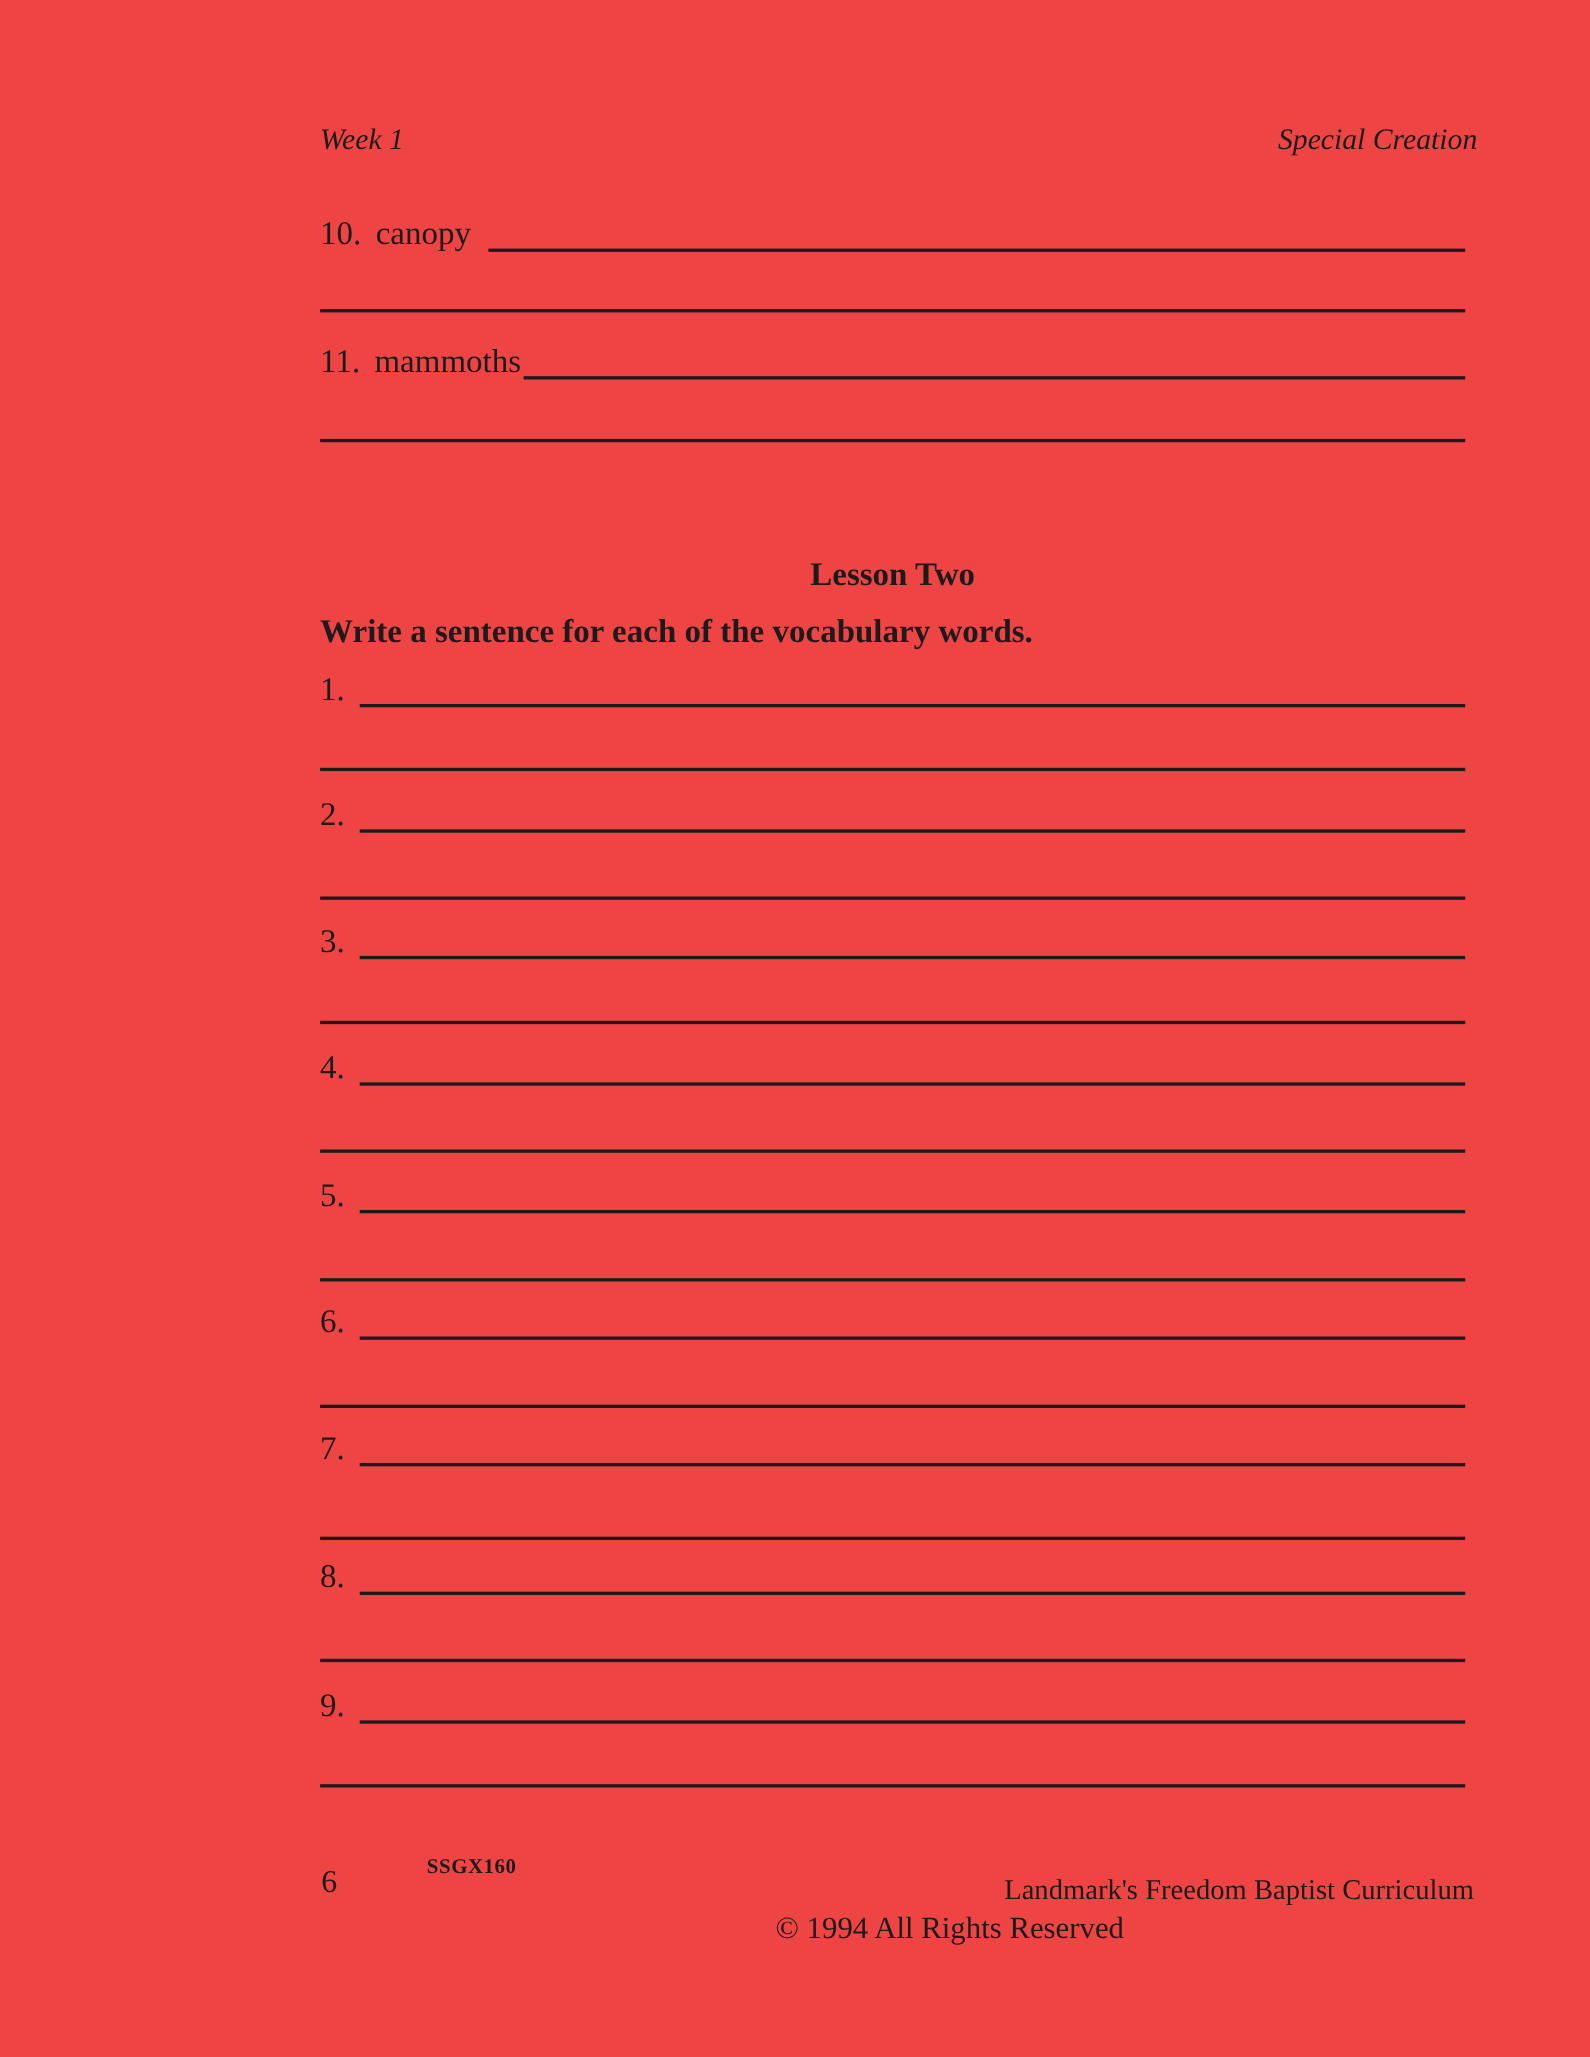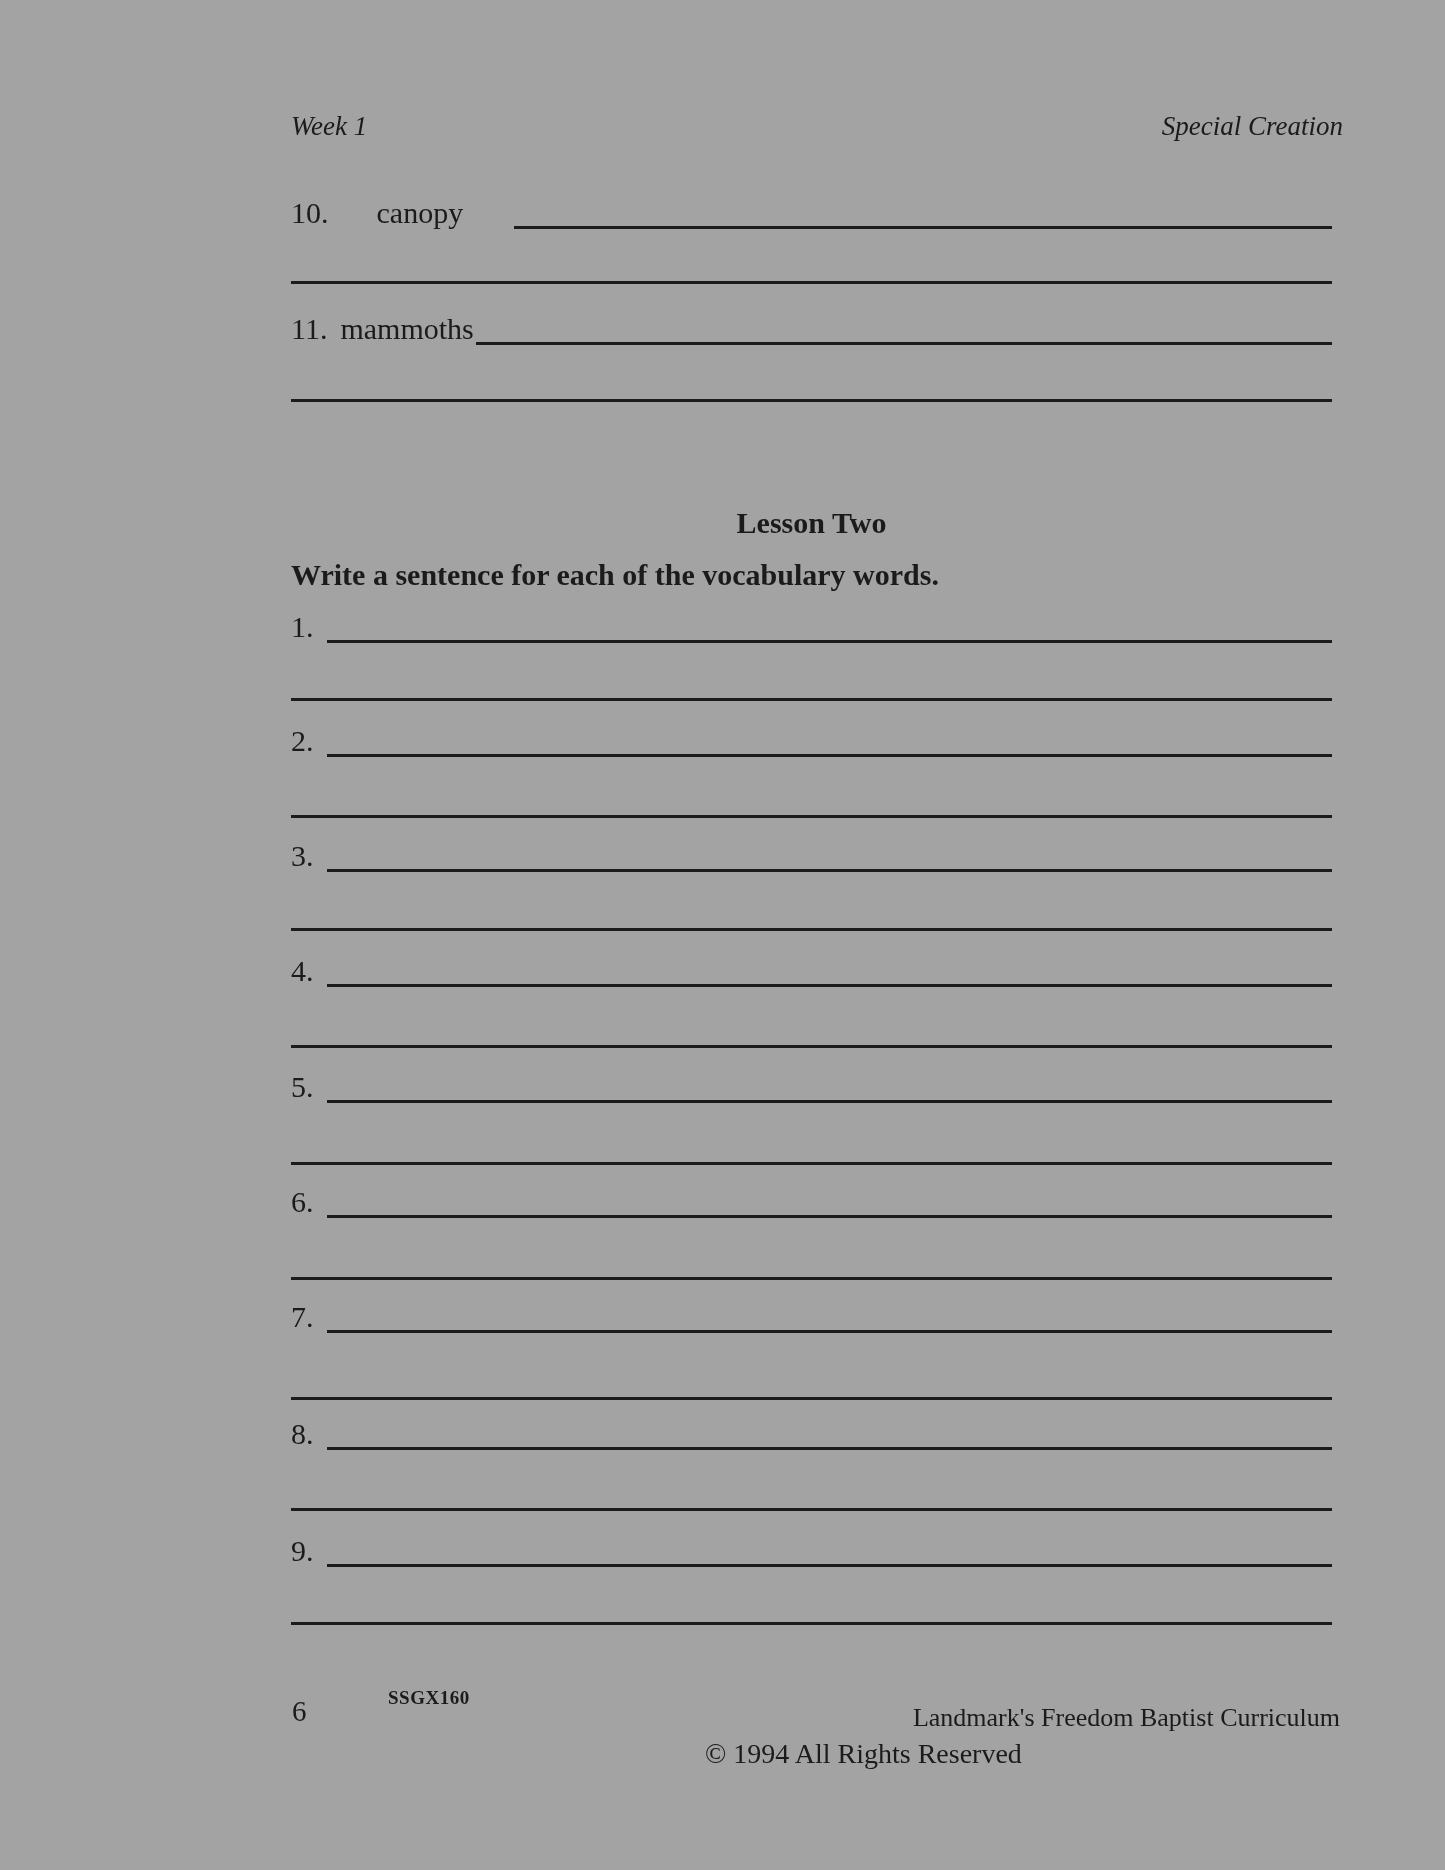--- a/index.html
+++ b/index.html
@@ -1,19 +1,19 @@
 <!DOCTYPE html>
 <html><head>
 <meta charset="utf-8">
 <style>
   html,body { margin:0; padding:0; background:#e8e8e8; }
   .page {
     position:relative;
     width:1445px; height:1870px;
-    background:#a3a3a3;
+    background:#ef4444;
     font-family:"Liberation Serif", serif;
     color:#1b1b1b;
     overflow:hidden;
   }
   
   .hdr { position:absolute; top:110px; font-style:italic; font-size:27px; line-height:32px; }
   .hdr-left  { left:291px; }
   .hdr-right { right:102px; }
 
   
@@ -50,21 +50,21 @@
 </head>
 <body>
 
 <div class="page">
 
   <span class="hdr hdr-left">Week 1</span>
 
   <span class="hdr hdr-right">Special Creation</span>
 
   <div>
-      <div class="row" style="top: 196px; gap: 35px;">
+      <div class="row" style="top: 196px;">
         <span class="num">10.</span>
         <span>canopy</span>
         <span class="blank" style="margin-left: 16px;"></span>
       </div>
       <div class="rule" style="top: 281px;"></div>
       <div class="row" style="top: 312px; justify-content: flex-end;">
         <span class="num">11.</span>
         <span>mammoths</span>
         <span class="blank" style="margin-left: 2px;"></span>
       </div>

